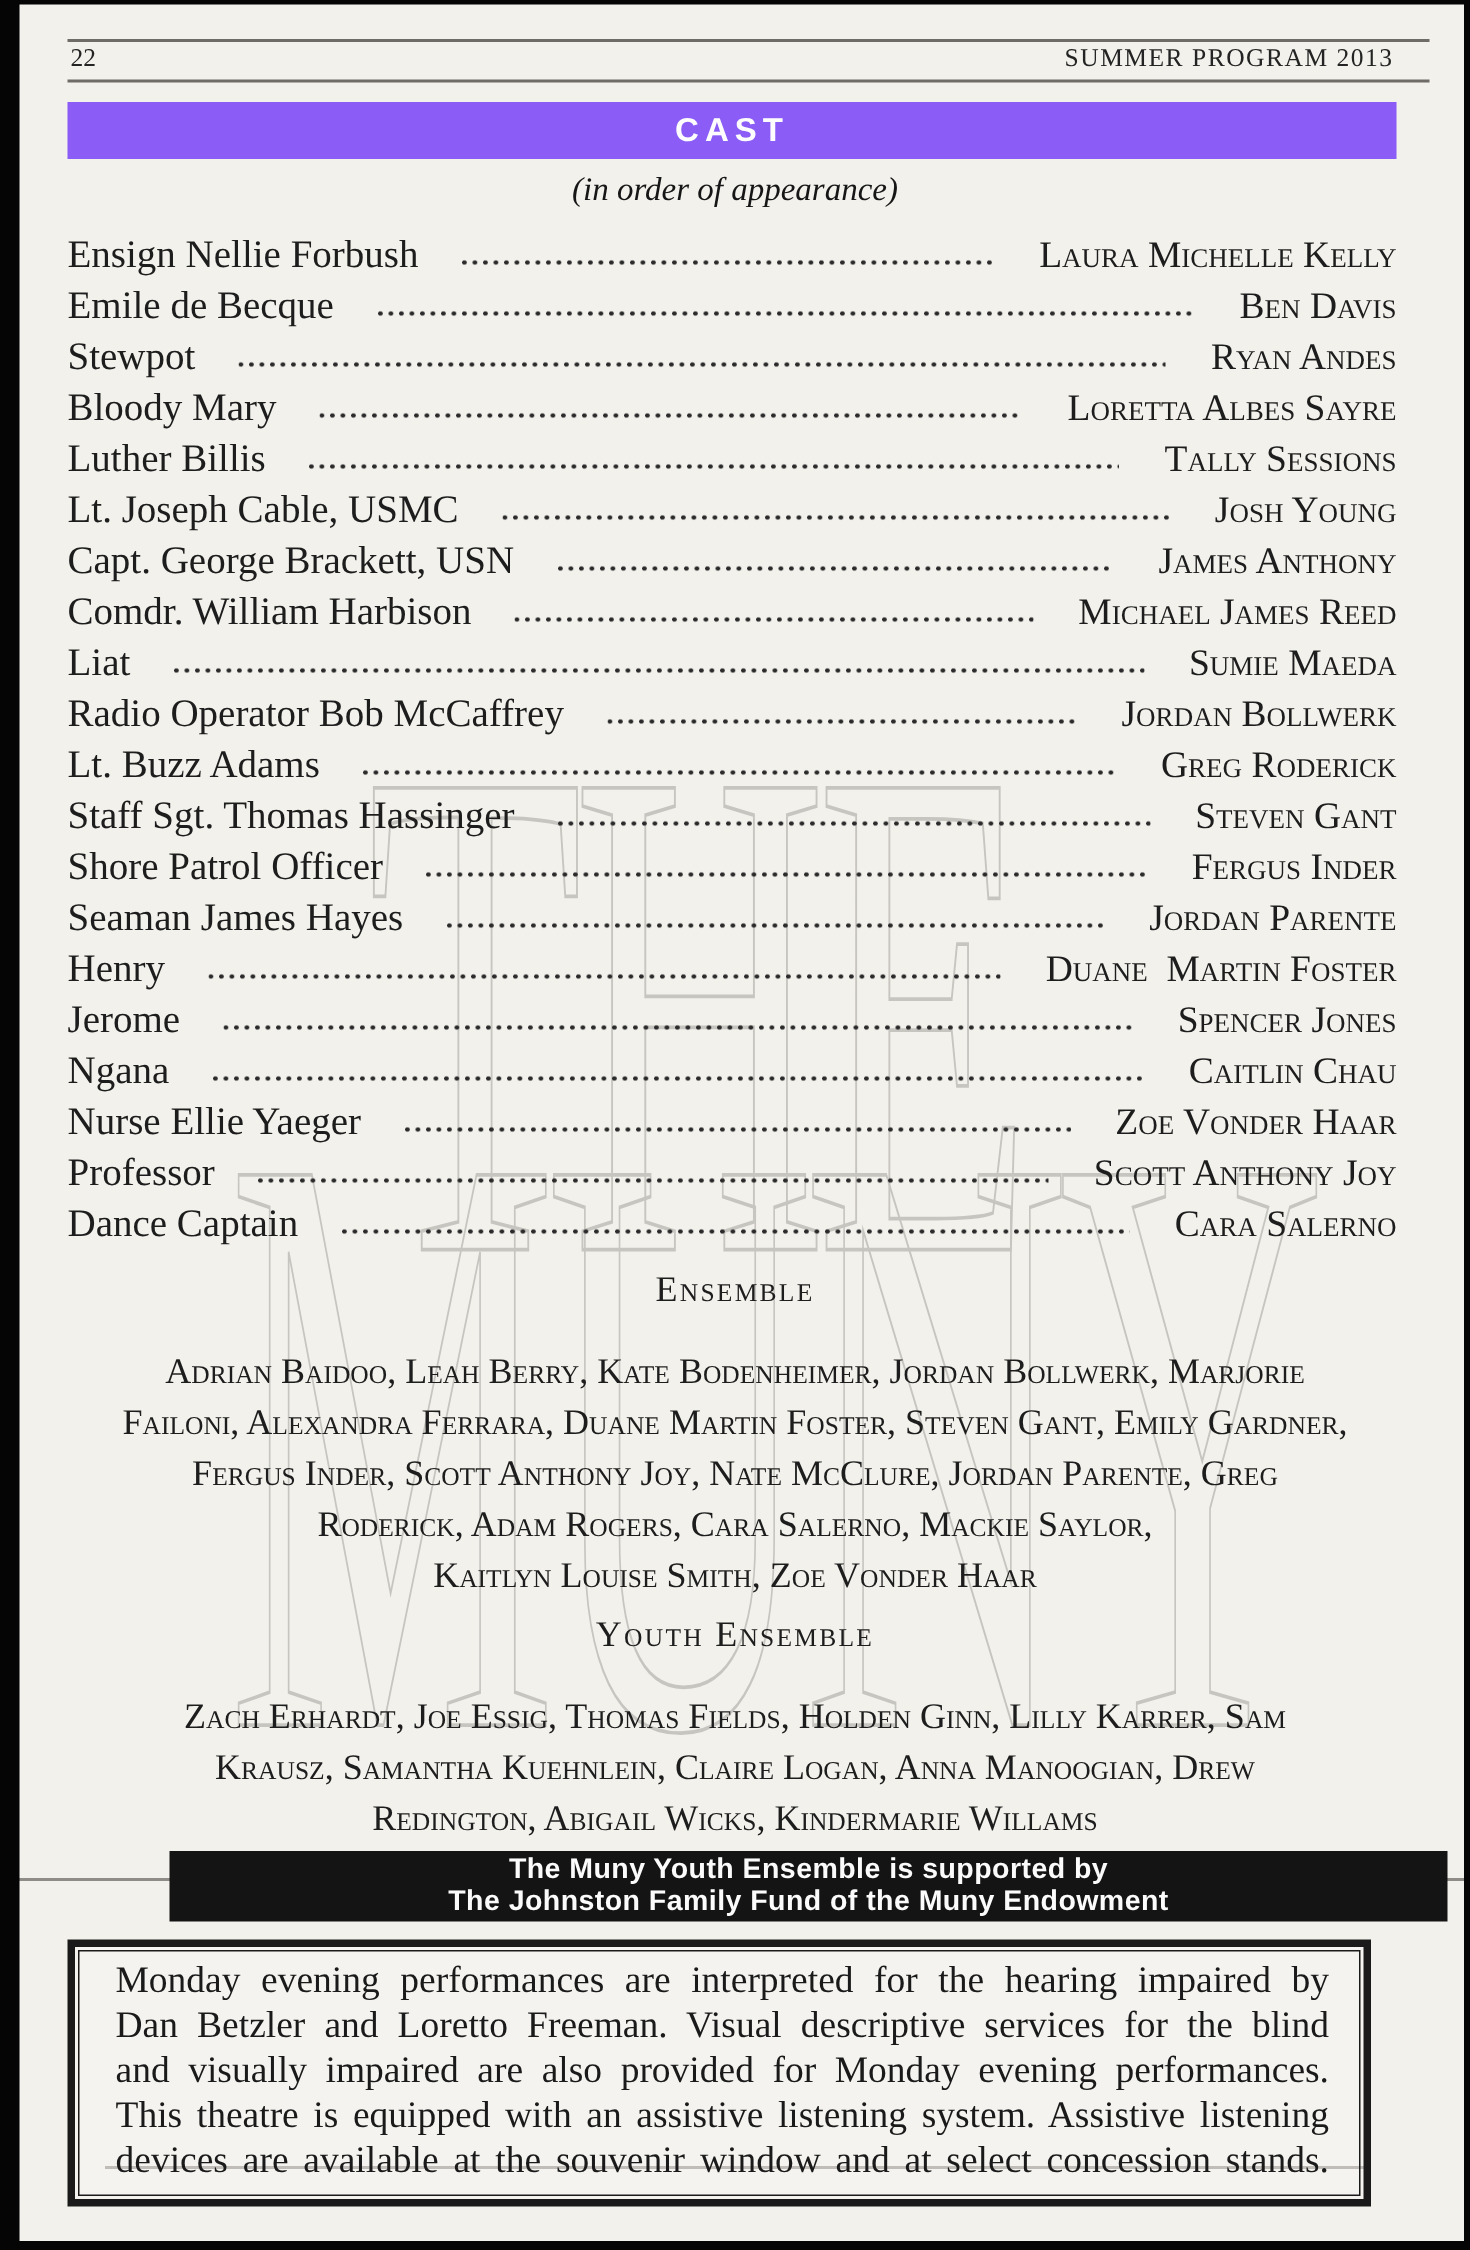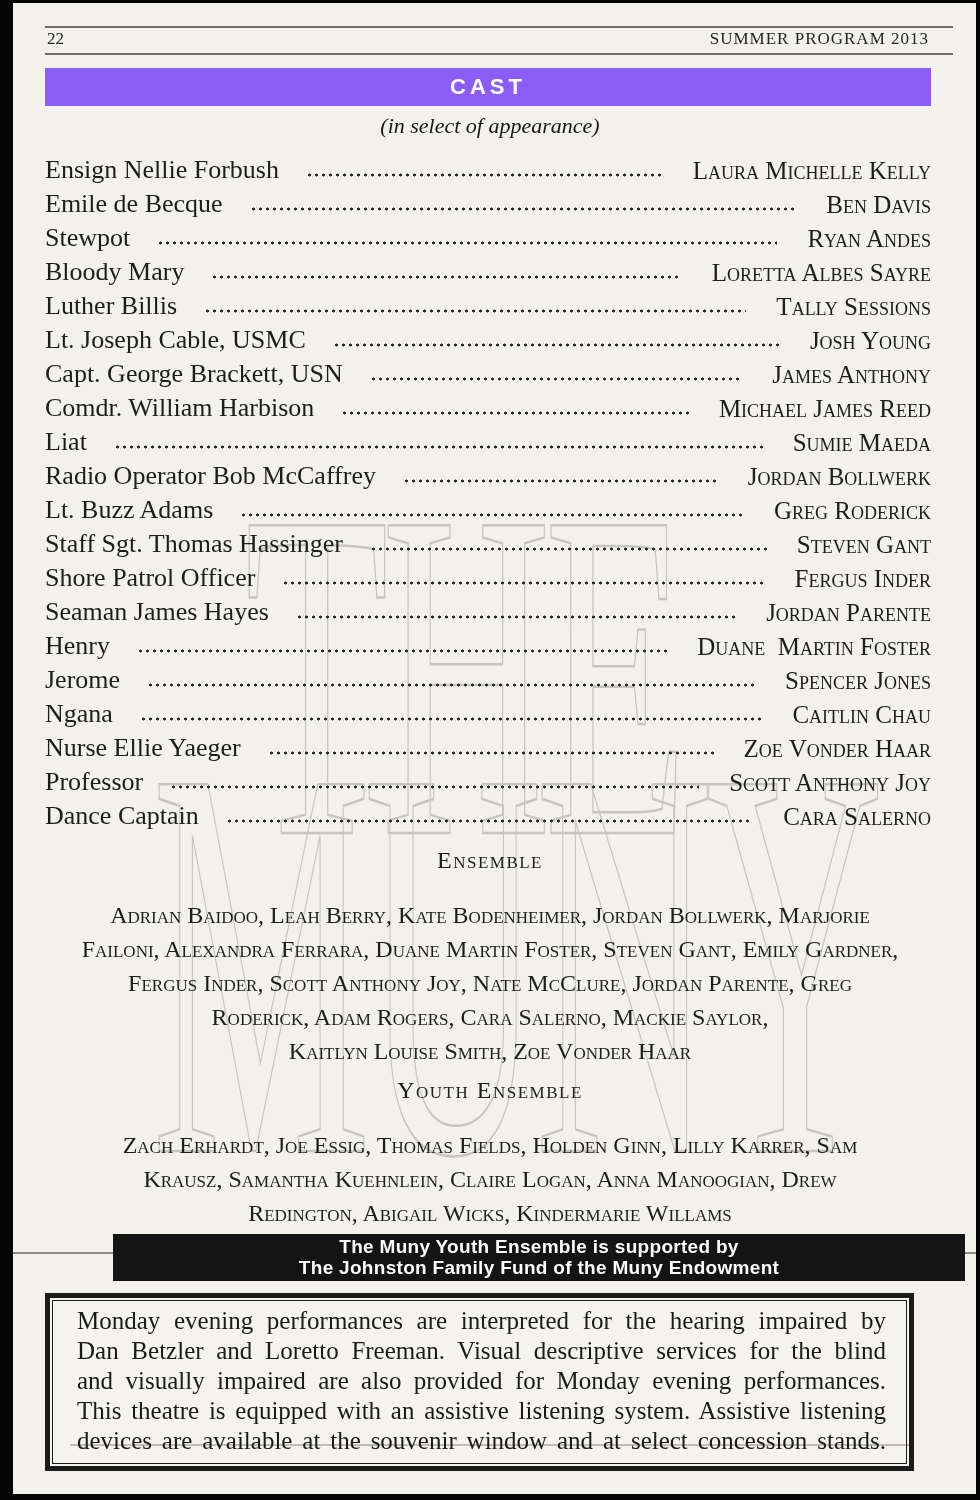--- a/index.html
+++ b/index.html
@@ -107,21 +107,21 @@
       <div class="pg-header-row">
         <span class="pg-number">22</span>
         <span class="pg-header-right">SUMMER PROGRAM 2013</span>
       </div>
       <div class="rule"></div>
     </div>
 
     <div class="cast-banner">
       <span>CAST</span>
     </div>
-    <div class="subtitle">(in select of appearance)</div>
+    <div class="subtitle">(in order of appearance)</div>
 
     <div class="cast-list">
   <div class="cast-row">
     <span class="role">Ensign Nellie Forbush</span>
     <span class="dots"></span>
     <span class="actor">Laura Michelle Kelly</span>
   </div>
 
   <div class="cast-row">
     <span class="role">Emile de Becque</span>

